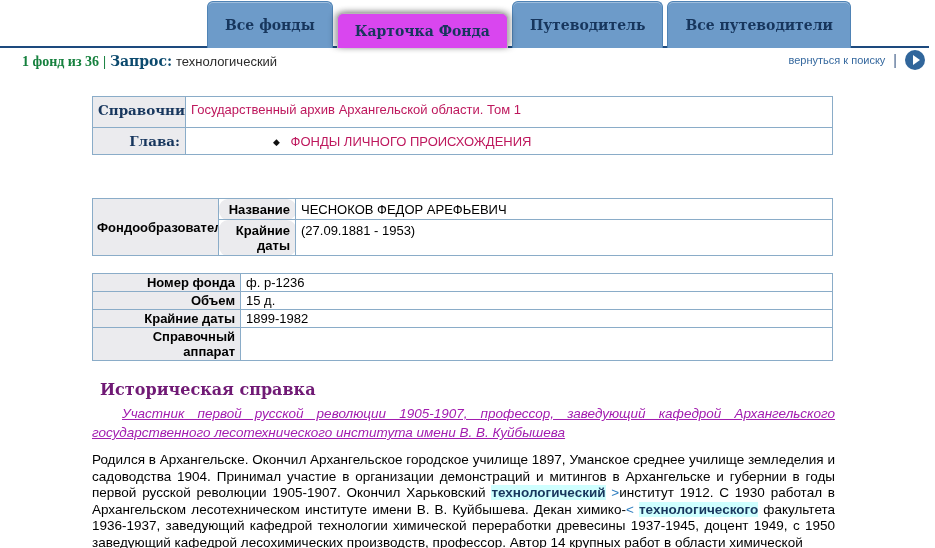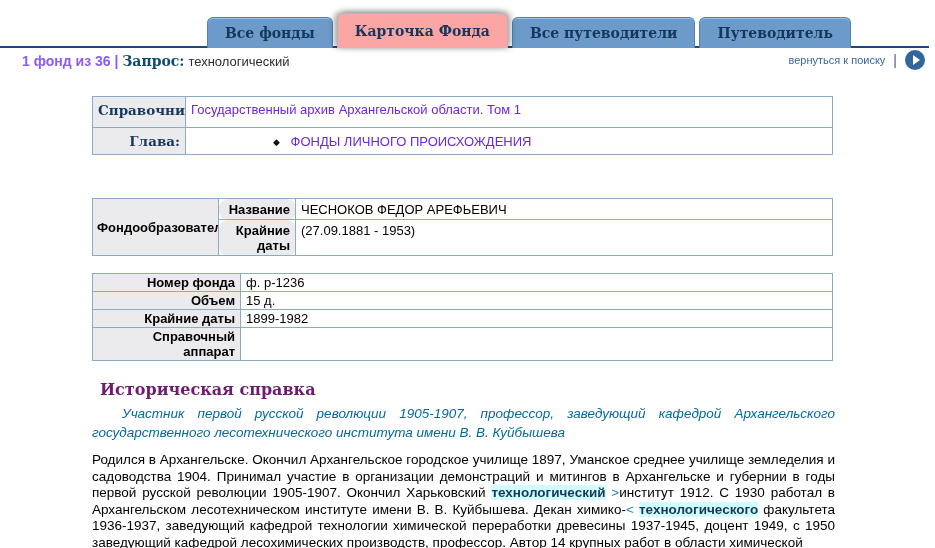--- a/index.html
+++ b/index.html
@@ -3,85 +3,85 @@
 <meta charset="utf-8">
 <style>
   * { box-sizing: border-box; margin: 0; padding: 0; }
   body { background: #fff; font-family: "Liberation Sans", sans-serif; }
   .page { position: relative; width: 935px; height: 548px; background: #fff; overflow: hidden; }
 
   
   .rule { position: absolute; left: 0; top: 46px; width: 929px; height: 2px; background: #1d4a7e; z-index: 1; }
   .tab-row { position: absolute; left: 207px; top: 13px; height: 35px; display: flex; align-items: flex-end; gap: 4px; z-index: 2; }
   .tab {
-    height: 31px; padding: 0 17px; display: flex; align-items: center; justify-content: center;
+    height: 47px; padding: 0 17px; display: flex; align-items: center; justify-content: center;
     background: #6d9bc9; border: 1px solid #4f83b5; border-bottom: none;
     border-radius: 6px 6px 0 0; cursor: pointer;
     font-family: "DejaVu Serif", serif; font-weight: bold; font-size: 14px; color: #17365d;
     box-shadow: inset 0 1px 0 rgba(255,255,255,.35);
   }
   .tab.active {
-    height: 35px; background: #fca5a5; border-color: #b5b5b5; z-index: 3;
+    height: 35px; background: #d946ef; border-color: #b5b5b5; z-index: 3;
     box-shadow: 3px -1px 6px rgba(0,0,0,.30), -3px -1px 6px rgba(0,0,0,.30);
   }
 
   
   .result-left { position: absolute; left: 22px; top: 53px; font-size: 14px; white-space: nowrap; z-index: 4;}
-  .result-count, .result-sep { font-family: Liberation Sans, sans-serif; font-weight: bold; color: #8b5cf6; }
+  .result-count, .result-sep { font-family: Liberation Serif, serif; font-weight: bold; color: #15803d; }
   .query-label { font-family: "DejaVu Serif", serif; font-weight: bold; color: #0c4a6e; }
   .query-value { font-size: 13px; color: #2b2b2b; }
   .result-right { position: absolute; right: 10px; top: 50px; display: flex; align-items: center; gap: 8px; z-index: 4;}
   .back-link { color: #35689e; font-size: 11px; text-decoration: none; cursor: pointer; }
   .back-pipe { color: #44618a; font-size: 14px; }
   .go-btn { width: 20px; height: 20px; border-radius: 50%; background: #31669b; display: flex; align-items: center; justify-content: center; cursor: pointer; }
   .go-tri { width: 0; height: 0; border-left: 7px solid #fff; border-top: 5px solid transparent; border-bottom: 5px solid transparent; margin-left: 2px; }
 
   
   table { border-collapse: collapse; table-layout: fixed; width: 741px; font-size: 13px; color: #000; }
   td { border: 1px solid #8aacc8; padding: 2px 5px; overflow: hidden; }
   .lbl { background: #ebebee; }
   .t-abs { position: absolute; left: 92px; }
 
   .t1 { top: 96px; }
   .t1 .lbl { width: 93px; text-align: right; font-family: "DejaVu Serif", serif; font-weight: bold; font-size: 13.5px; color: #17365d; }
   .t1 .r1 td { height: 31px; vertical-align: top; padding-top: 5px; }
   .t1 .r2 td { height: 27px; vertical-align: middle; }
-  .blue-link { color: #6d28d9; text-decoration: none; cursor: pointer; }
+  .blue-link { color: #be185d; text-decoration: none; cursor: pointer; }
   .glava-cell { padding-left: 87px; }
   .diamond { color: #111; font-size: 9px; vertical-align: 1px; margin-right: 7px; }
 
   .t2 { top: 198px; }
   .t2 .group { width: 126px; font-weight: bold; vertical-align: middle; padding-left: 4px; }
   .t2 .sub { width: 77px; font-weight: bold; text-align: right; border-radius: 9px; }
   .t2 .rA td { height: 21px; }
   .t2 .rB td { height: 35px; vertical-align: top; padding-top: 3px; }
   .t2 .rB .sub { vertical-align: top; }
 
   .t3 { top: 273px; }
   .t3 .lbl { width: 148px; font-weight: bold; text-align: right; }
   .t3 td { height: 18px; padding-top: 1px; padding-bottom: 1px; }
 
   
   .hist-title { position: absolute; left: 100px; top: 380px; font-family: "DejaVu Serif", serif; font-weight: bold; font-size: 16px; color: #701a75; }
-  .hist-lead { position: absolute; left: 92px; top: 404px; width: 743px; font-size: 13.5px; font-style: italic; line-height: 19px; text-align: justify; text-indent: 30px; color: #0369a1; }
+  .hist-lead { position: absolute; left: 92px; top: 404px; width: 743px; font-size: 13.5px; font-style: italic; line-height: 19px; text-align: justify; text-indent: 30px; color: #a21caf; text-decoration: underline; }
   .hist-body { position: absolute; left: 92px; top: 452px; width: 743px; font-size: 13.5px; line-height: 16.5px; text-align: justify; color: #000; }
   .hl { background: #cfffff; color: #17365d; font-weight: bold; }
   .hit-nav { color: #2e7dbf; text-decoration: none; cursor: pointer; }
 </style>
 </head>
 <body>
 
 <div class="page">
 
   <div class="rule"></div>
   <div class="tab-row">
     <div class="tab">Все фонды</div>
     <div class="tab active">Карточка Фонда</div>
+    <div class="tab">Путеводитель</div>
     <div class="tab">Все путеводители</div>
-    <div class="tab">Путеводитель</div>
   </div>
 
   <div class="result-left">
     <span class="result-count">1 фонд из 36</span>
     <span class="result-sep">|</span>
     <span class="query-label">Запрос:</span>
     <span class="query-value">технологический</span>
   </div>
   <div class="result-right">
     <a class="back-link">вернуться к поиску</a>

